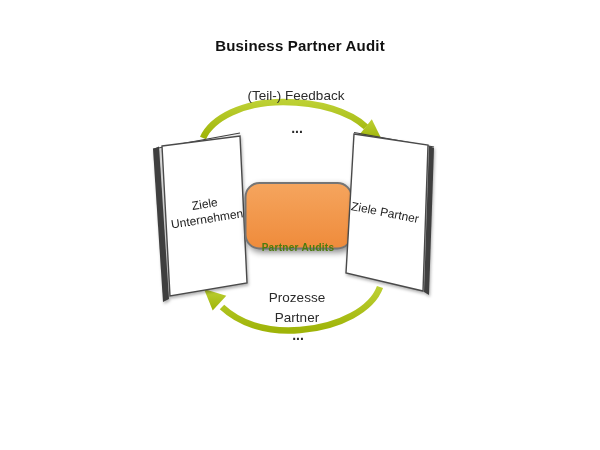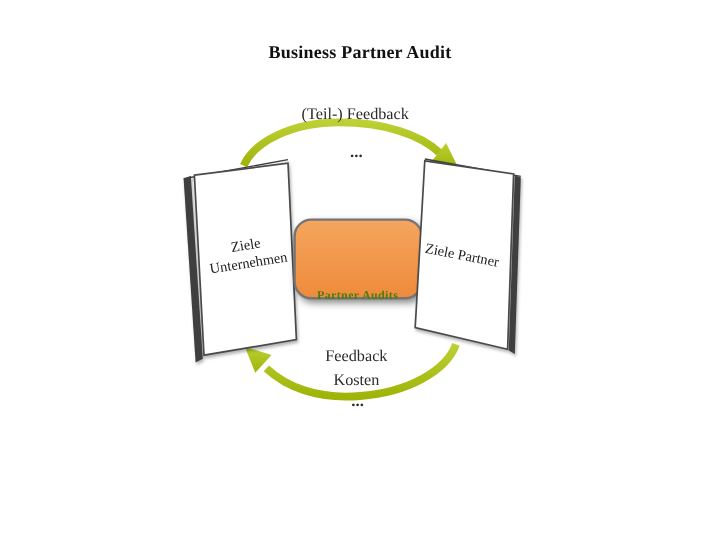--- a/index.html
+++ b/index.html
@@ -1,19 +1,19 @@
 <!DOCTYPE html>
 <html><head>
 <meta charset="utf-8">
 <style>
   html,body { margin:0; padding:0; background:#ffffff; }
   .stage {
     position:relative; width:600px; height:346px; overflow:hidden;
     background:#ffffff;
-    font-family:Liberation Serif, serif;
+    font-family:Liberation Sans, sans-serif;
     color:#262626;
   }
   svg.layer { position:absolute; left:0; top:0; }
   .txt { position:absolute; transform:translate(-50%,-50%); white-space:nowrap; }
   .title { font-size:15px; font-weight:bold; color:#111111; letter-spacing:.2px; }
   .flow-label { font-size:13.5px; color:#2b2b2b; }
   .flow-dots { font-size:14px; font-weight:bold; color:#2b2b2b; }
   .panel-label { font-size:12px; color:#222222; text-align:center; line-height:15px; }
   .panel-label.left { transform:translate(-50%,-50%) rotate(-9deg); }
   .panel-label.right { transform:translate(-50%,-50%) rotate(11deg); }
@@ -61,22 +61,22 @@
       <polygon points="429,146 434,148 429,295 424,292" fill="#3F3F3F"></polygon>
       <polygon points="354,134 428,145 423,291 346,273" fill="#ffffff" stroke-width="1.4" stroke="#4A4A4A"></polygon>
     </g>
   </svg>
 
   <div class="txt title" style="left:300px; top:45px;">Business Partner Audit</div>
 
   <div class="txt flow-label" style="left:296px; top:95px;">(Teil-) Feedback</div>
   <div class="txt flow-dots" style="left:297px; top:128px;">...</div>
 
-  <div class="txt flow-label" style="left:297px; top:297px;">Feedback</div>
-  <div class="txt flow-label" style="left:297px; top:317px;">Kosten</div>
+  <div class="txt flow-label" style="left:297px; top:297px;">Prozesse</div>
+  <div class="txt flow-label" style="left:297px; top:317px;">Partner</div>
   <div class="txt flow-dots" style="left:298px; top:335px;">...</div>
 
   <div class="txt panel-label left" style="left:206px; top:212px;">
     <div>Ziele</div>
     <div>Unternehmen</div>
   </div>
 
   <div class="txt panel-label right" style="left:385px; top:213px;">Ziele Partner</div>
 
   <div class="txt box-label" style="left:298px; top:216px;">Partner Audits</div>

